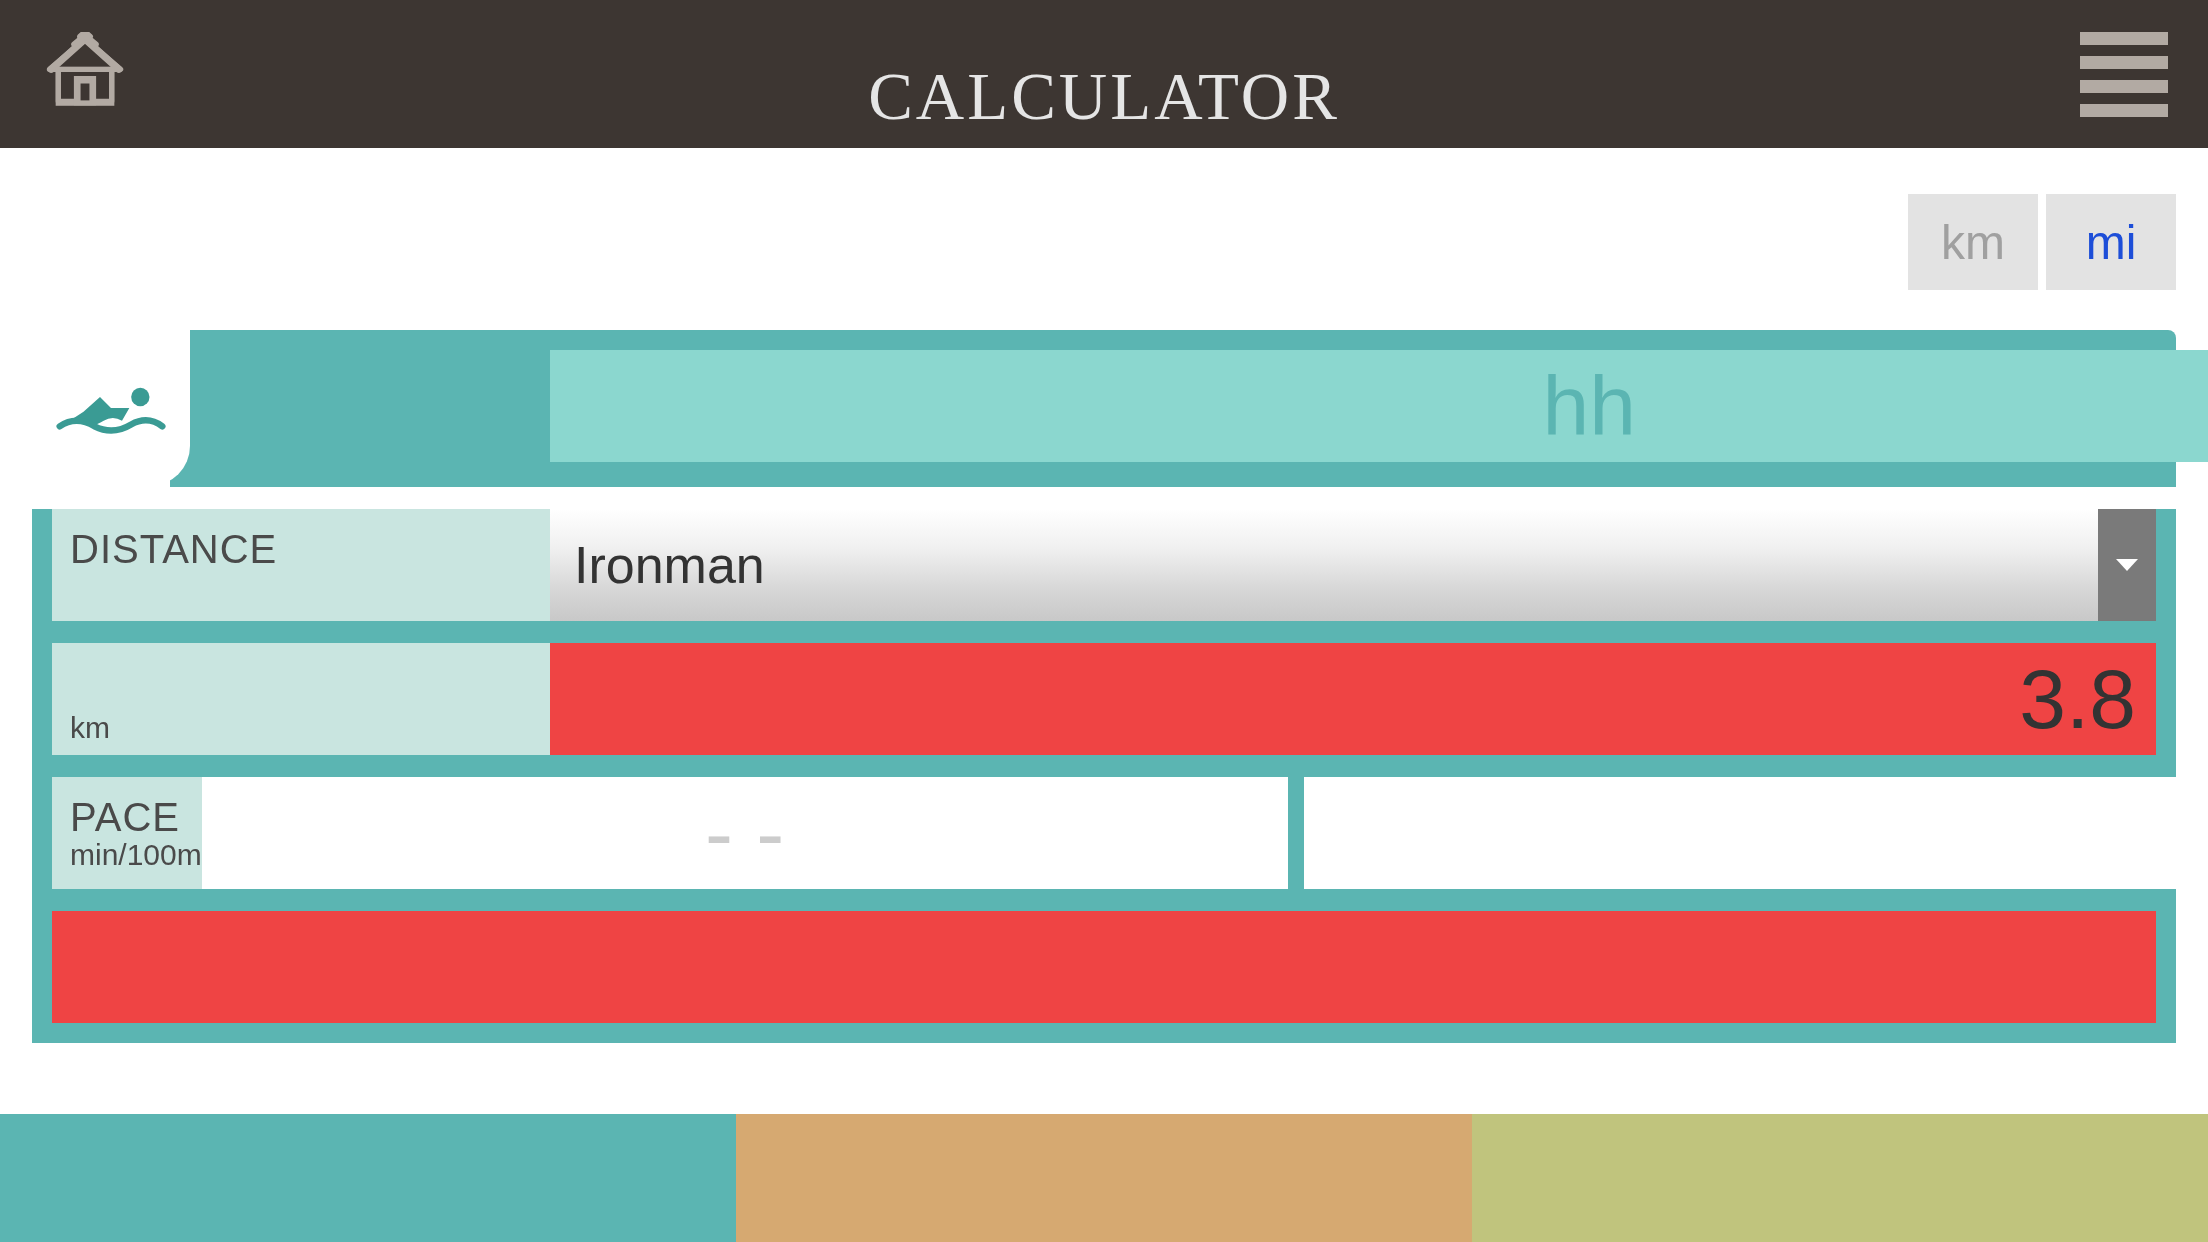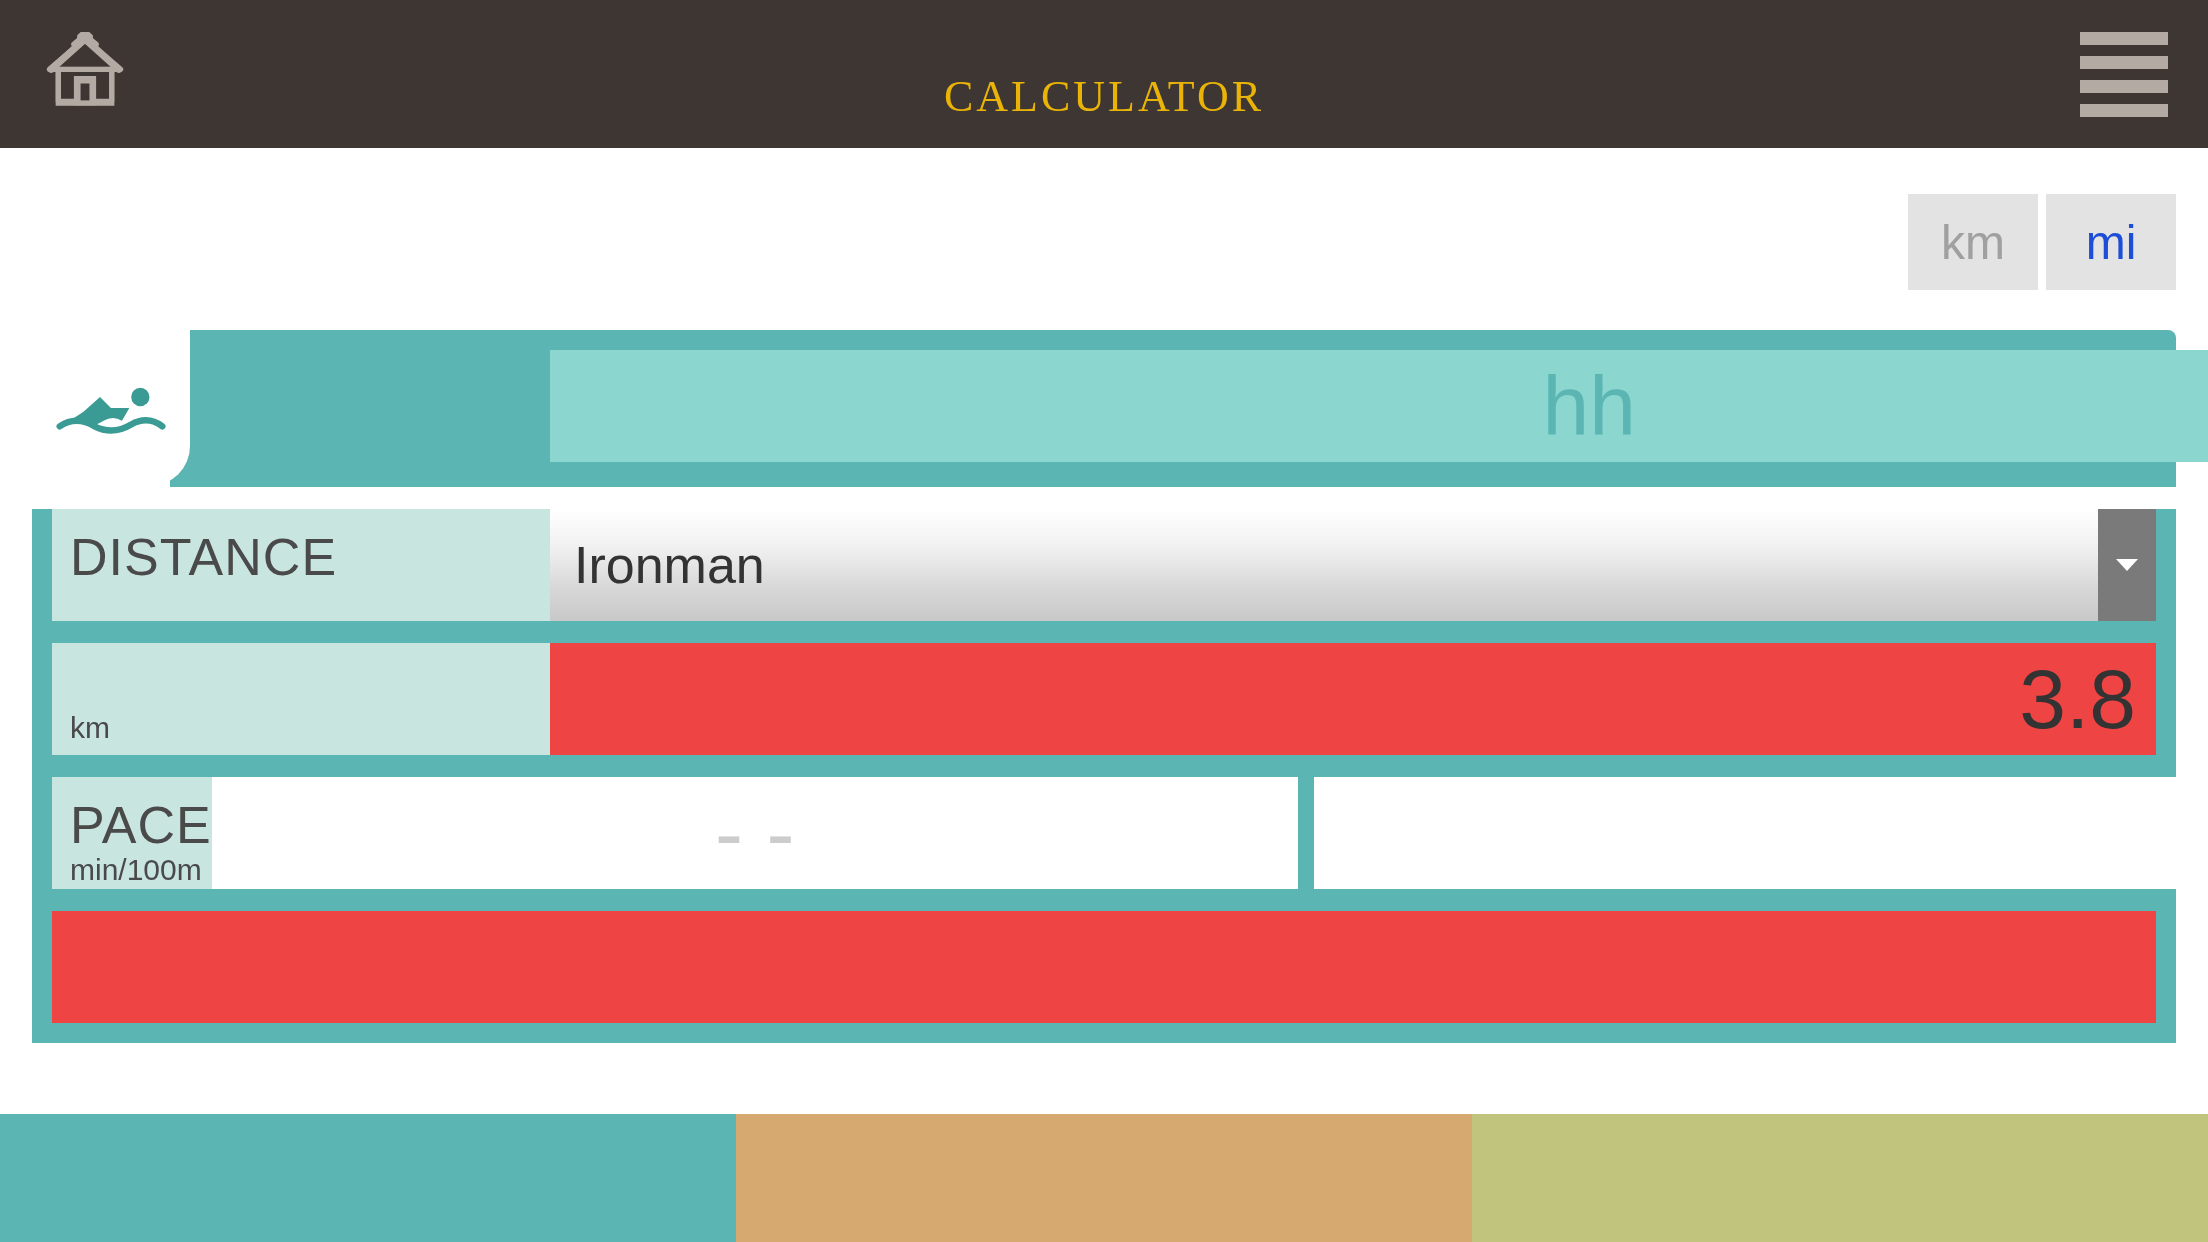--- a/index.html
+++ b/index.html
@@ -28,22 +28,22 @@
     
     .home-icon {
       width: 90px;
       height: 80px;
     }
     
     .header-title {
       position: absolute;
       left: 50%;
       transform: translateX(-50%);
-      color: #eab308;
-      font-size: 44px;
+      color: #e5e5e5;
+      font-size: 67px;
       font-weight: 400;
       letter-spacing: 3px;
       font-family: Georgia, serif;
       margin-top: 44px;
     }
     
     .menu-icon {
       display: flex;
       flex-direction: column;
       gap: 11px;
@@ -144,21 +144,21 @@
     .row-label {
       width: 498px;
       background: #c9e5e0;
       padding: 18px 0 0 18px;
       display: flex;
       flex-direction: column;
       justify-content: flex-start;
     }
     
     .row-label-main {
-      font-size: 52px;
+      font-size: 40px;
       color: #4a4a4a;
       font-weight: 400;
       letter-spacing: 1px;
     }
     
     .row-label-sub {
       font-size: 30px;
       color: #4a4a4a;
       margin-top: -2px;
     }

